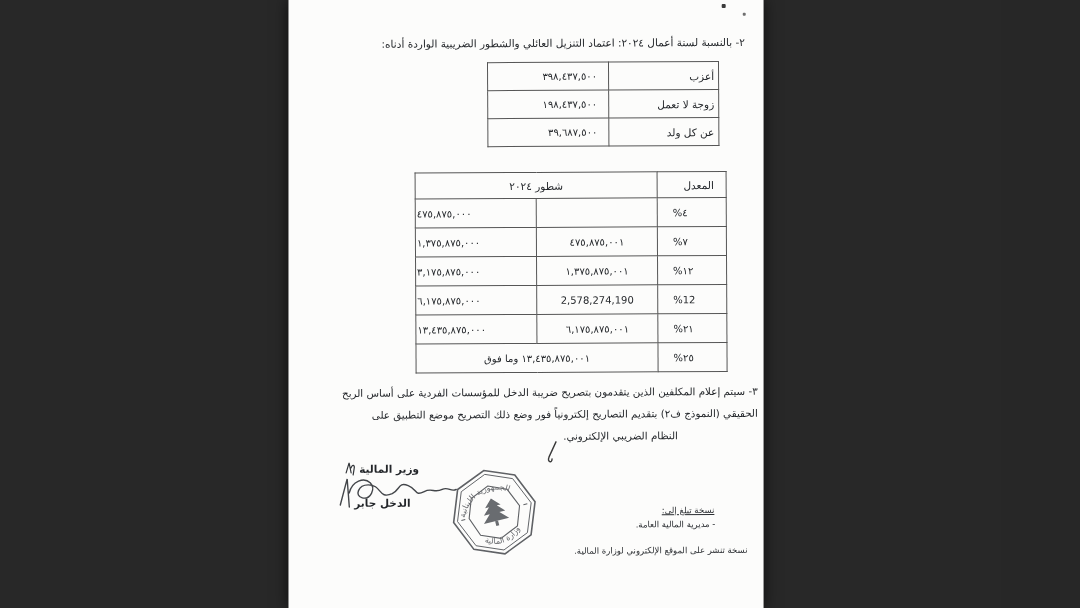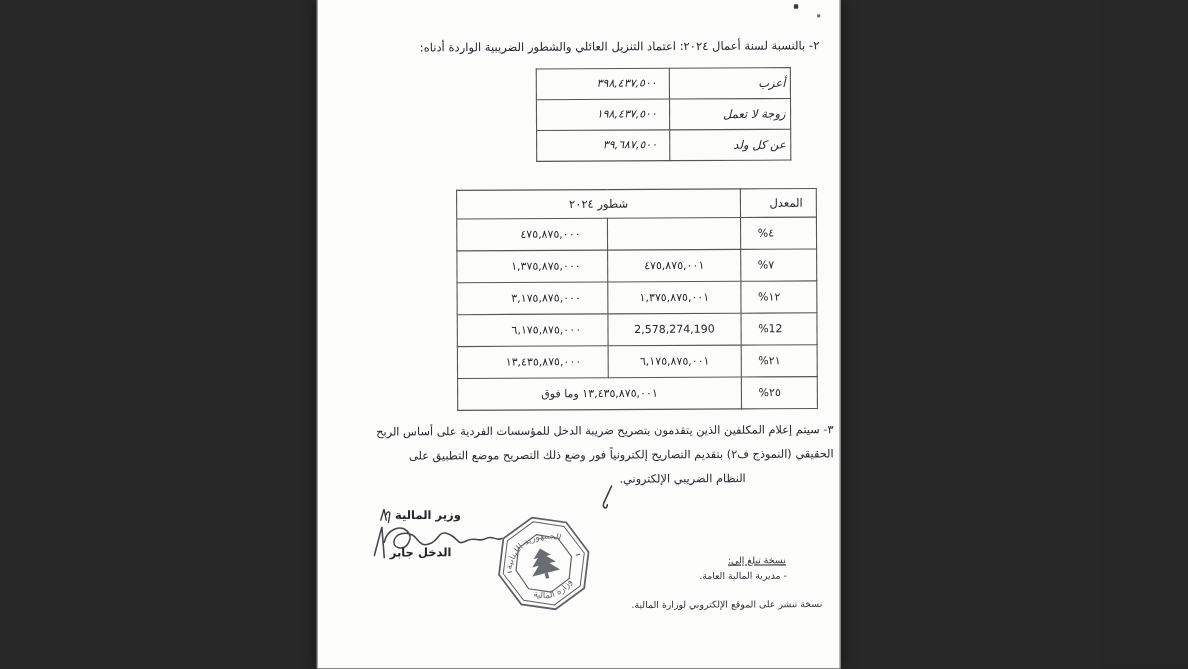--- a/index.html
+++ b/index.html
@@ -14,30 +14,30 @@
   .dot.d2{left:455px;top:14px;width:3px;height:3px;background:#6f6f6f;}
 
   .h2line{position:absolute;top:37px;right:17px;direction:rtl;white-space:nowrap;
           font-size:10.5px;color:#24272b;}
 
   table{border-collapse:collapse;table-layout:fixed;direction:rtl;position:absolute;
         font-size:10px;color:#24272b;}
   td,th{border:1px solid #565656;font-weight:normal;overflow:hidden;white-space:nowrap;}
 
   .t1{left:199px;top:62px;}
-  .t1 td{height:25px;font-style:italic;}
+  .t1 td{height:25px;}
   .t1 .lbl{width:103px;text-align:right;padding:0 4px 0 2px;font-size:10.5px;}
   .t1 .val{width:108px;direction:ltr;text-align:right;padding-right:11px;}
 
   .t2{left:126px;top:172px;}
   .t2 th{height:23px;text-align:center;font-size:10.5px;}
   .t2 td{height:26px;}
   .t2 .rate{width:52px;direction:ltr;text-align:left;padding-left:15px;}
   .t2 .low{width:118px;direction:ltr;text-align:center;}
-  .t2 .up{width:111px;direction:ltr;text-align:right;padding-right:24px;}
+  .t2 .up{width:111px;direction:ltr;padding-right:8px;}
   .t2 .merged{direction:ltr;text-align:center;}
 
   .para{position:absolute;top:381px;right:6px;direction:rtl;font-size:10.3px;color:#24272b;}
   .para .ln{display:block;text-align:right;white-space:nowrap;line-height:22px;}
   .para .ln.last{padding-left:0;padding-right:80px;}
 
   .slashmark{position:absolute;left:253px;top:440px;}
 
   .sigtitle{position:absolute;left:54px;top:460px;display:flex;align-items:center;gap:3px;
             font-size:10.5px;font-weight:bold;color:#23262a;direction:ltr;white-space:nowrap;}

